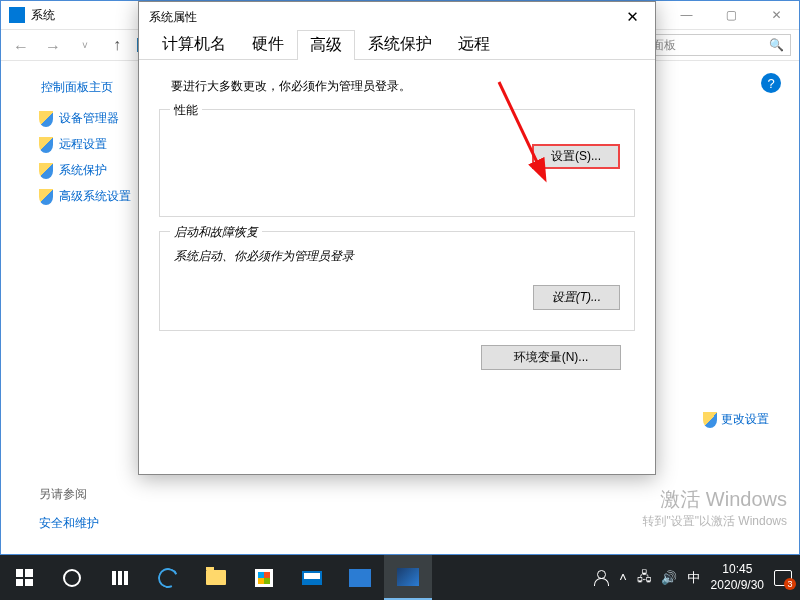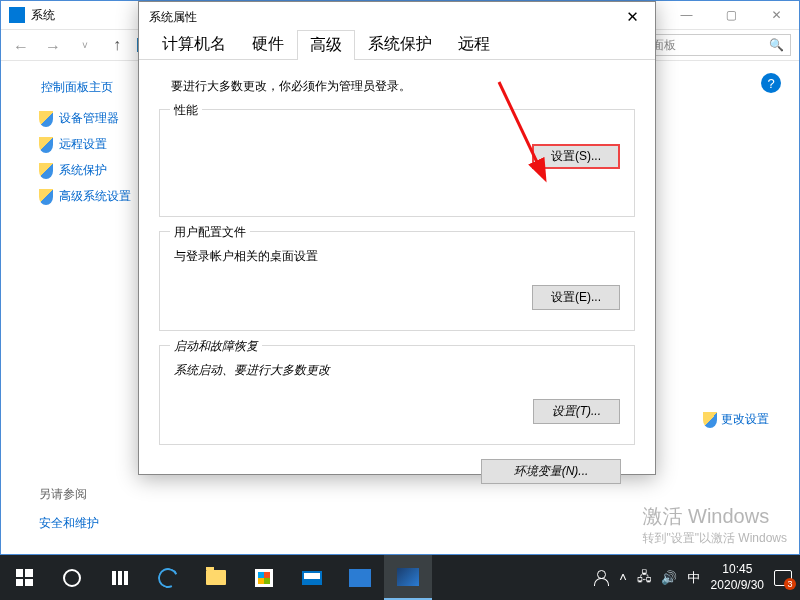--- a/index.html
+++ b/index.html
@@ -24,41 +24,41 @@
 .shield { width: 14px; height: 16px; background: linear-gradient(135deg, #ffd860 0 50%, #3b91e6 50% 100%); border-radius: 0 0 50% 50%; }
 .see-also { position: absolute; left: 38px; bottom: 22px; }
 .see-also-h { color: #666; font-size: 12px; margin-bottom: 12px; }
 .see-also-l { color: #0066cc; font-size: 12px; }
 .main-area { flex: 1; padding: 20px; position: relative; }
 .help-q { position: absolute; right: 18px; top: 12px; width: 20px; height: 20px; background: #0078d7; color: #fff; border-radius: 50%; display: flex; align-items: center; justify-content: center; font-size: 13px; }
 .win10-logo { margin-top: 90px; margin-left: 40px; font-size: 38px; font-weight: 300; color: #0078d7; letter-spacing: -1px; }
 .win10-logo b { font-weight: 600; }
 .cpu-line { margin-top: 72px; margin-left: 48px; font-size: 12px; display:flex; gap:16px;}
 .change-settings { position: absolute; right: 30px; top: 350px; display: flex; align-items: center; gap: 4px; color: #0066cc; font-size: 12px; padding-left: 15px; }
-.watermark { position: absolute; right: 12px; bottom: 7px; text-align: left; color: rgba(120,120,120,0.55); }
+.watermark { position: absolute; right: 12px; bottom: 24px; text-align: right; color: rgba(120,120,120,0.55); }
 .watermark .l1 { font-size: 20px; font-weight: 400; }
 .watermark .l2 { font-size: 12px; }
 
 
 .dialog { position: absolute; left: 138px; top: 1px; width: 518px; height: 474px; background: #fff; border: 1px solid #888; box-shadow: 0 4px 20px rgba(0,0,0,0.3); }
 .dlg-titlebar { height: 30px; display: flex; align-items: center; padding: 0 10px; font-size: 12px; }
 .dlg-close { position: absolute; right: 0; top: 0; width: 45px; height: 30px; display: flex; align-items: center; justify-content: center; font-size: 15px; }
 .tabstrip { display: flex; padding: 4px 10px 0 10px; border-bottom: 1px solid #d9d9d9; height: 28px; align-items: flex-end; }
 .tab { padding: 4px 12px; font-size: 16px; border: 1px solid transparent; border-bottom: none; cursor: pointer; font-family: Liberation Serif, serif; }
 .tab.active { border-color: #d9d9d9; background: #fff; position: relative; top: 1px; }
 .dlg-body { padding: 14px 20px; }
 .admin-note { font-size: 12px; margin: 4px 0 14px 12px; }
 .group { border: 1px solid #d9d9d9; margin-bottom: 14px; padding: 10px 14px 8px 14px; position: relative; }
 .group-title { position: absolute; top: -8px; left: 10px; background: #fff; padding: 0 4px; font-size: 12px; }
 .group-desc { font-size: 12px; margin: 6px 0 18px 0; }
 .group-btn-row { display: flex; justify-content: flex-end; }
 .btn { border: 1px solid #adadad; background: #e1e1e1; padding: 3px 18px; font-size: 12px; cursor: pointer; min-width: 78px; text-align: center; }
 .btn.highlight { border: 2px solid #ef4444; padding: 2px 17px; }
 .env-row { display: flex; justify-content: flex-end; padding-right: 14px; margin-top: 6px; }
-.env-row .btn { min-width: 140px; font-style: italic; }
+.env-row .btn { min-width: 140px; }
 .arrow-annot { position: absolute; pointer-events: none; }
 
 
 .taskbar { position: absolute; bottom: 0; left: 0; width: 800px; height: 45px; background: #1f2326; display: flex; align-items: center; }
 .tb-item { width: 48px; height: 45px; display: flex; align-items: center; justify-content: center; color: #fff; }
 .tb-item.active { background: #3a4043; border-bottom: 2px solid #76b9ed; }
 .start-icon { width: 17px; height: 17px; display: grid; grid-template: 1fr 1fr / 1fr 1fr; gap: 2px; }
 .start-icon div { background: #fff; }
 .cortana { width: 18px; height: 18px; border: 2px solid #fff; border-radius: 50%; }
 .taskview { display: flex; gap: 2px; }
@@ -163,31 +163,24 @@
   <div class="dlg-body">
     <div class="admin-note">要进行大多数更改，你必须作为管理员登录。</div>
 
     <div class="group" style="height:108px;">
       <div class="group-title">性能</div>
       <div class="group-btn-row" style="margin-top:24px;">
         <div class="btn highlight">设置(S)...</div>
       </div>
     </div>
 
-    <div class="group" style="height:100px;">
-      <div class="group-title">用户配置文件</div>
-      <div class="group-desc">与登录帐户相关的桌面设置</div>
-      <div class="group-btn-row" style="margin-top:20px;">
-        <div class="btn">设置(E)...</div>
-      </div>
-    </div>
 
     <div class="group" style="height:100px;font-style:italic;">
       <div class="group-title">启动和故障恢复</div>
-      <div class="group-desc">系统启动、要进行大多数更改</div>
+      <div class="group-desc">系统启动、你必须作为管理员登录</div>
       <div class="group-btn-row" style="margin-top:20px;">
         <div class="btn">设置(T)...</div>
       </div>
     </div>
 
     <div class="env-row">
       <div class="btn">环境变量(N)...</div>
     </div>
   </div>
 

